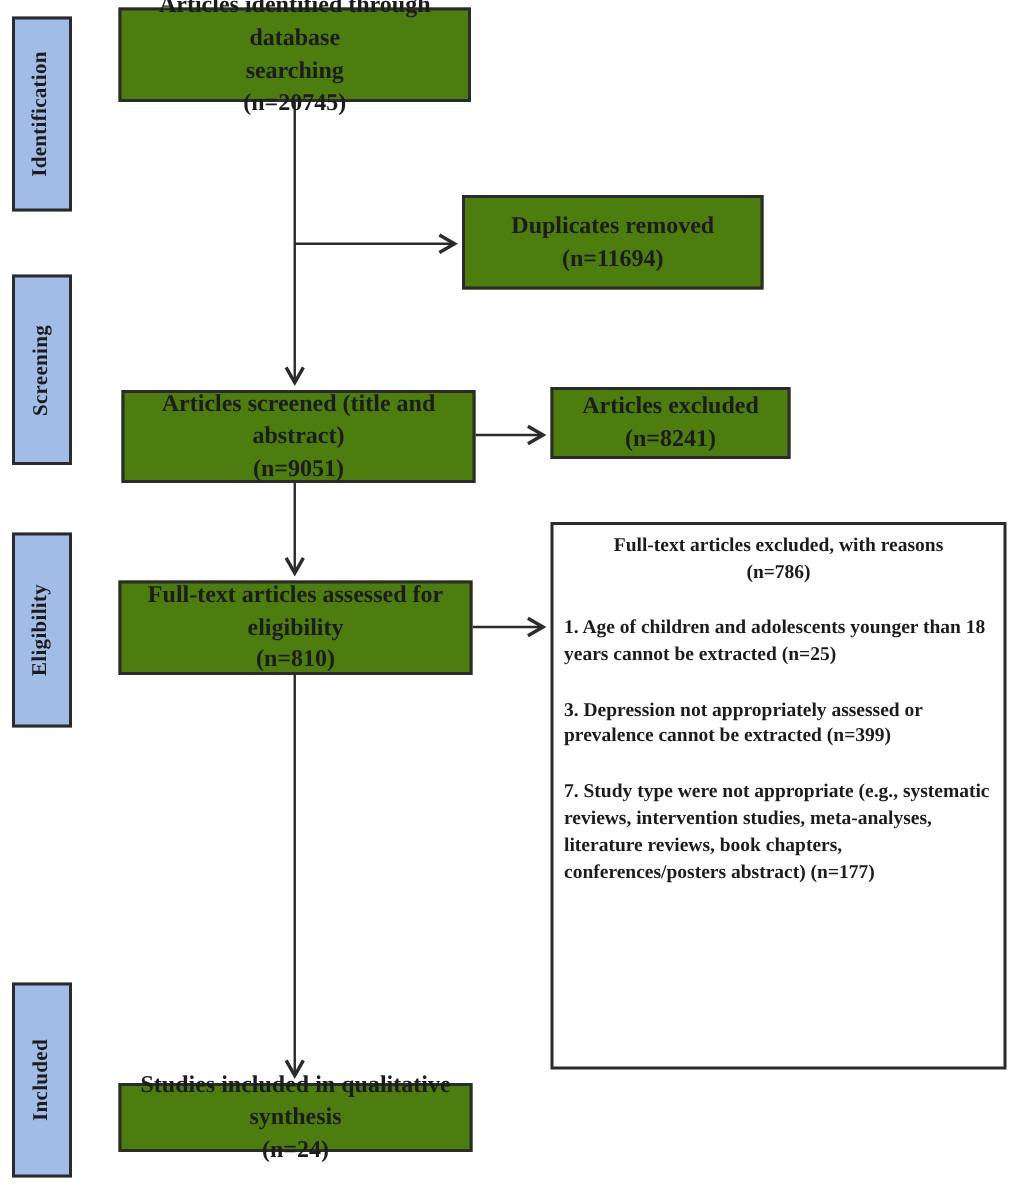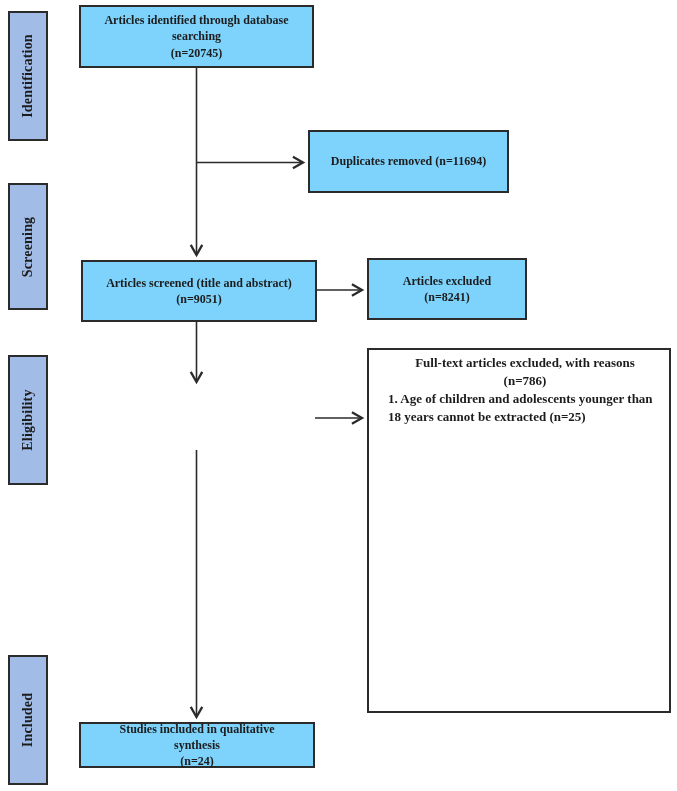--- a/index.html
+++ b/index.html
@@ -5,41 +5,41 @@
   :root{
     --accent:#a2bce8;
     --line:#2b2b2b;
     --ink:#1c1c1c;
   }
   html,body{margin:0;padding:0;background:#ffffff;}
   body{font-family:"Liberation Serif","DejaVu Serif",serif;color:var(--ink);}
   .figure{position:relative;width:677px;height:791px;background:#ffffff;overflow:hidden;}
   .connectors{position:absolute;left:0;top:0;width:677px;height:791px;}
   .flowbox{
-    position:absolute;border:2px solid var(--line);background:#7dd3fc;
+    position:absolute;border:2px solid var(--line);background:#4d7c0f;
     display:flex;align-items:center;justify-content:center;
-    text-align:center;font-size:12px;font-weight:bold;line-height:1.35;
+    text-align:center;font-size:16px;font-weight:bold;line-height:1.35;
     white-space:pre-line;box-sizing:border-box;
   }
   .stagebox{
     position:absolute;width:40px;border:2px solid var(--line);
     background:var(--accent);display:flex;align-items:center;justify-content:center;
     box-sizing:border-box;
   }
   .stagebox span{
     transform:rotate(-90deg);white-space:nowrap;
     font-size:14px;font-weight:bold;letter-spacing:.2px;
   }
   .reasonsbox{
     position:absolute;border:2px solid var(--line);background:#ffffff;
-    box-sizing:border-box;padding:4px 7px 0 19px;
+    box-sizing:border-box;padding:4px 7px 0 7px;
     font-size:13px;font-weight:bold;line-height:1.375;
   }
   .reasonsbox .rheading{text-align:center;white-space:pre-line;}
-  .reasonsbox .ritem{text-align:left;}
+  .reasonsbox .ritem{text-align:left;margin-top:19px;}
 </style>
 </head>
 <body>
 
 <div class="figure">
 
   <svg class="connectors" viewBox="0 0 677 791" xmlns="http://www.w3.org/2000/svg">
     <defs>
       <marker id="arrow" viewBox="0 0 10 10" refX="8" refY="5" markerWidth="9" markerHeight="9" orient="auto">
         <path d="M1,1 L8,5 L1,9" fill="none" stroke="#2b2b2b" stroke-width="1.6"></path>
@@ -68,27 +68,31 @@
 
   <div class="flowbox" style="left:79px;top:5px;width:235px;height:63px;">Articles identified through database
 searching
 (n=20745)</div>
 
   <div class="flowbox" style="left:308px;top:130px;width:201px;height:63px;">Duplicates removed (n=11694)</div>
 
   <div class="flowbox" style="left:81px;top:260px;width:236px;height:62px;">Articles screened (title and abstract)
 (n=9051)</div>
 
-  <div class="flowbox" style="left:367px;top:258px;width:160px;height:62px;">Articles excluded
+  <div class="flowbox" style="left:367px;top:258px;width:160px;height:48px;">Articles excluded
 (n=8241)</div>
 
+  <div class="flowbox" style="left:79px;top:387px;width:236px;height:63px;">Full-text articles assessed for eligibility
+(n=810)</div>
 
   <div class="reasonsbox" style="left:367px;top:348px;width:304px;height:365px;">
     <div class="rheading">Full-text articles excluded, with reasons
 (n=786)</div>
     <div class="ritem">1. Age of children and adolescents younger than 18 years cannot be extracted (n=25)</div>
+    <div class="ritem">3. Depression not appropriately assessed or prevalence cannot be extracted (n=399)</div>
+    <div class="ritem">7. Study type were not appropriate (e.g., systematic reviews, intervention studies, meta-analyses, literature reviews, book chapters, conferences/posters abstract) (n=177)</div>
   </div>
 
   <div class="flowbox" style="left:79px;top:722px;width:236px;height:46px;">Studies included in qualitative
 synthesis
 (n=24)</div>
 
 </div>
 
 </body></html>

